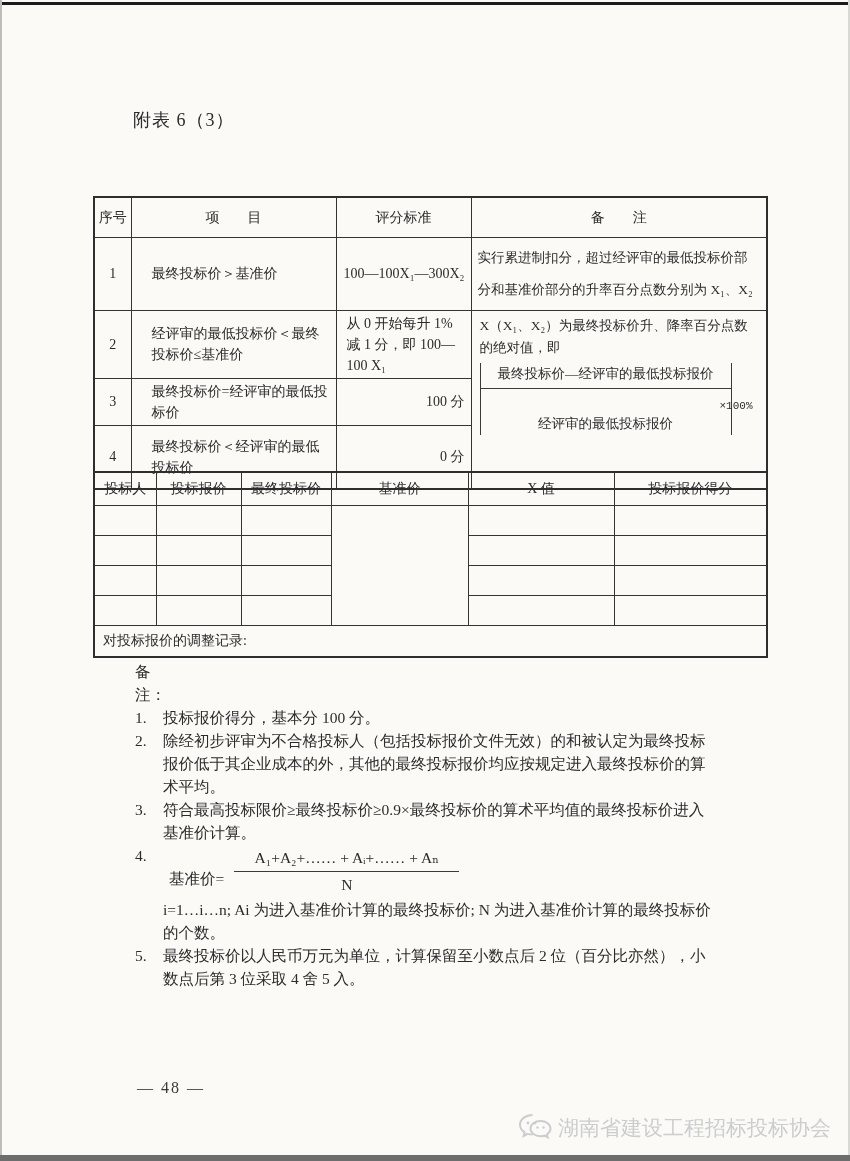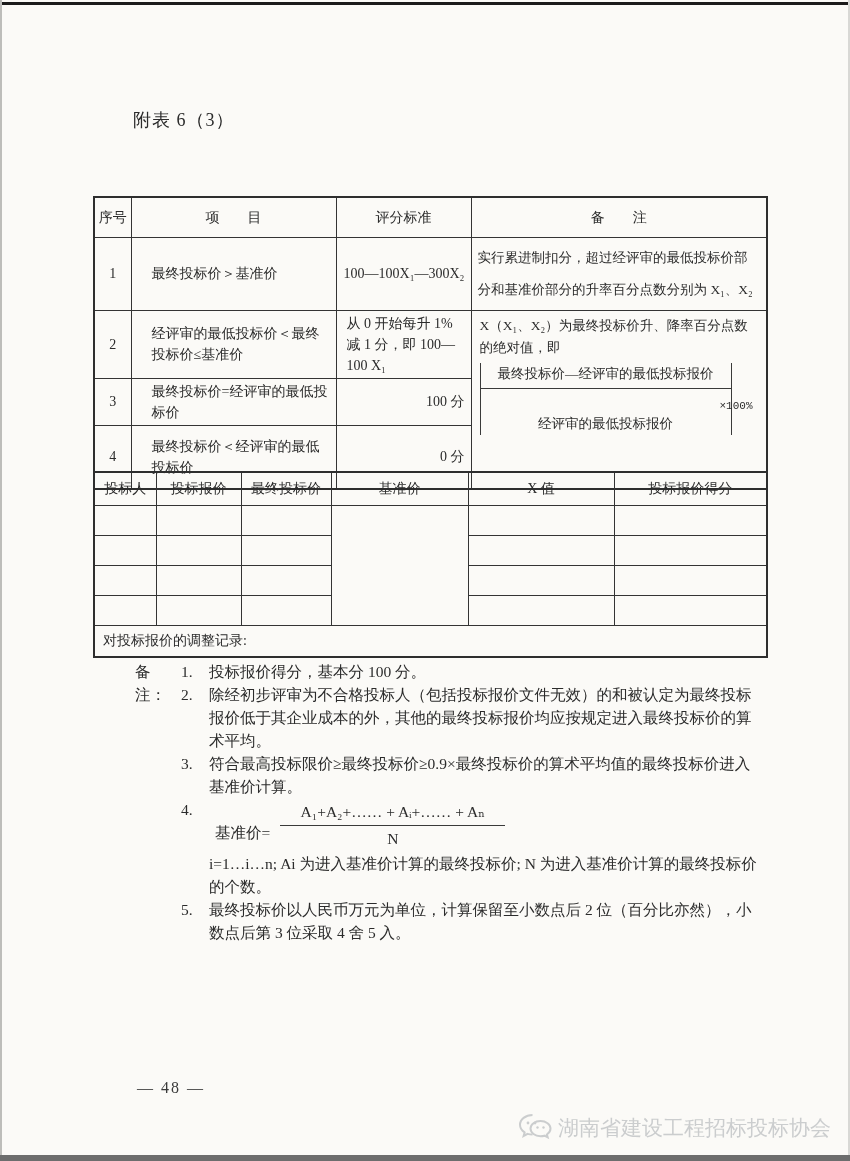--- a/index.html
+++ b/index.html
@@ -42,21 +42,21 @@
   .frac-box{display:inline-block;width:250px;border-left:1.5px solid #3a3a3a;border-right:1.5px solid #3a3a3a;text-align:center;}
   .frac-num{border-bottom:1.5px solid #3a3a3a;padding:0 2px 3px 2px;white-space:nowrap;}
   .frac-den{padding-top:4px;margin-top:20px;}
   .frac-mult{position:absolute;right:-5px;top:32px;font-size:11px;font-family:Liberation Mono, monospace;}
 
   .tbl2{position:absolute;left:93px;top:471px;width:675px;border:2px solid #2e2e2e;}
   .tbl2 td{text-align:center;}
   .h-bhdr{height:33px;} .h-brow{height:30px;} .h-badj{height:32px;}
   .tbl2 td.adj{text-align:left;padding:2px 8px;font-size:14px;}
 
-  .notes{position:absolute;left:135px;top:660px;width:634px;font-size:15.5px;line-height:23px;}
+  .notes{position:absolute;left:135px;top:660px;width:634px;font-size:15.5px;line-height:23px;flex-direction:column;}
   .notes-flex{display:flex;}
   .notes-label{width:46px;flex:none;}
   .note-item{display:flex;}
   .note-num{width:28px;flex:none;}
   .note-text{width:556px;}
   .formula-row{display:flex;align-items:center;margin:2px 0 2px 6px;}
   .formula-lhs{margin-right:10px;padding-top:14px;}
   .bz-frac{display:inline-block;text-align:center;width:225px;}
   .bz-num{border-bottom:1.5px solid #3a3a3a;padding:0 4px 2px 4px;white-space:nowrap;}
   .bz-den{padding-top:1px;}

